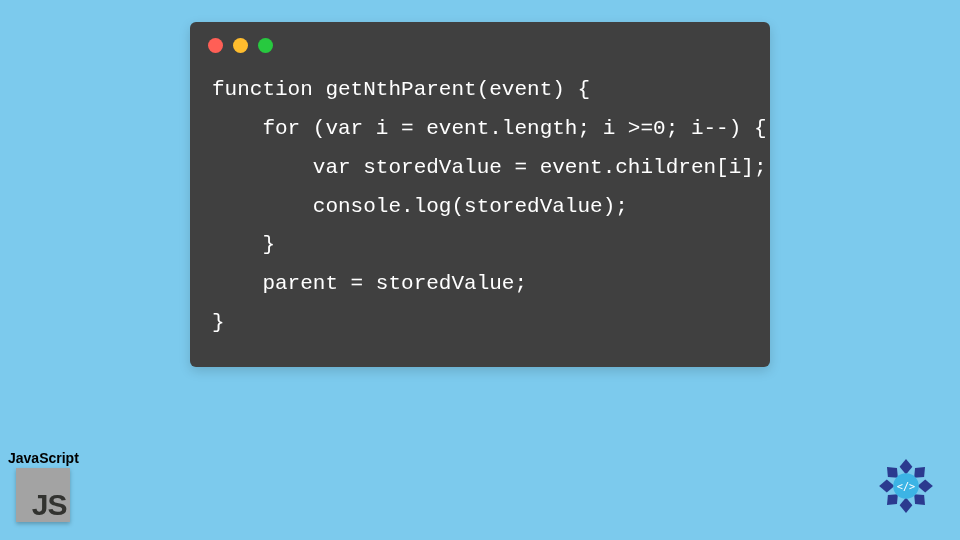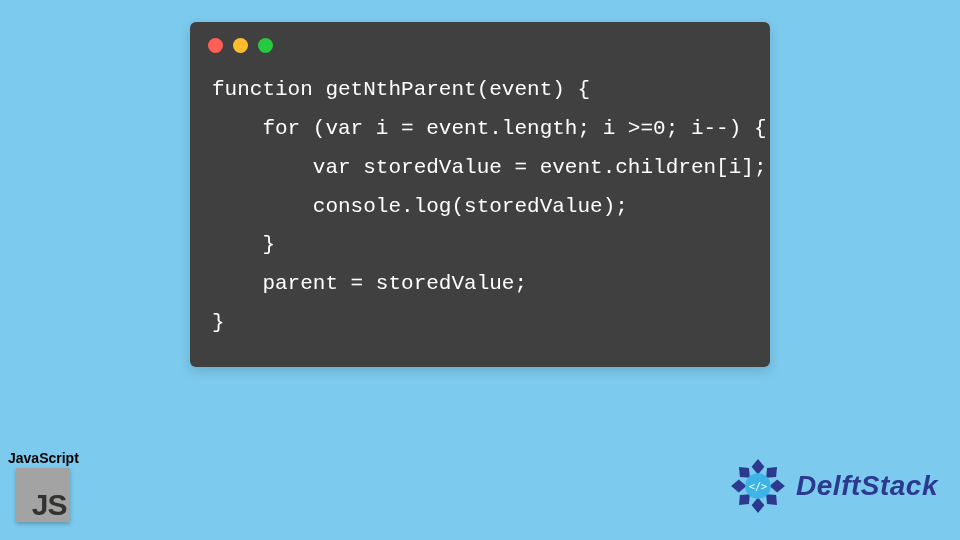--- a/index.html
+++ b/index.html
@@ -129,14 +129,13 @@
         <polygon points="42,0 30,10 18,0 30,-10"></polygon>
         <polygon transform="rotate(45)" points="0,-42 10,-30 0,-18 -10,-30"></polygon>
         <polygon transform="rotate(45)" points="0,42 10,30 0,18 -10,30"></polygon>
         <polygon transform="rotate(45)" points="-42,0 -30,10 -18,0 -30,-10"></polygon>
         <polygon transform="rotate(45)" points="42,0 30,10 18,0 30,-10"></polygon>
       </g>
       <circle r="20" fill="#3cb4e5"></circle>
       <text x="0" y="6" text-anchor="middle" font-size="16" font-family="monospace" fill="#fff">&lt;/&gt;</text>
     </g>
   </svg>
-  <div class="delft-text">DelftStack</div>
 </div>
 
 </body></html>

